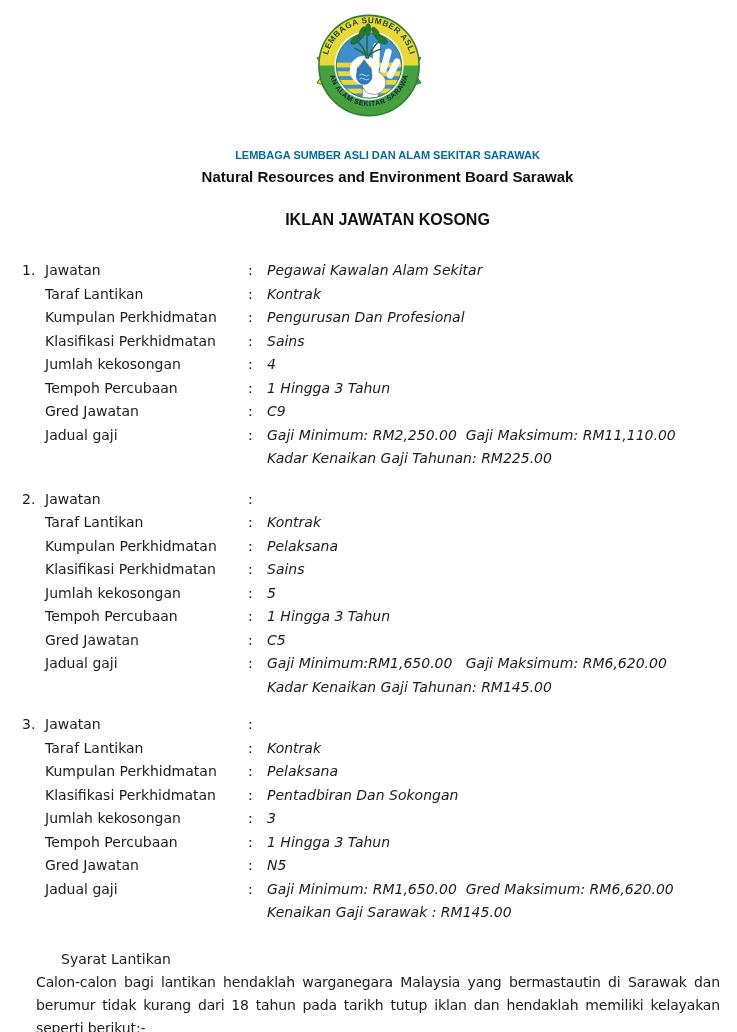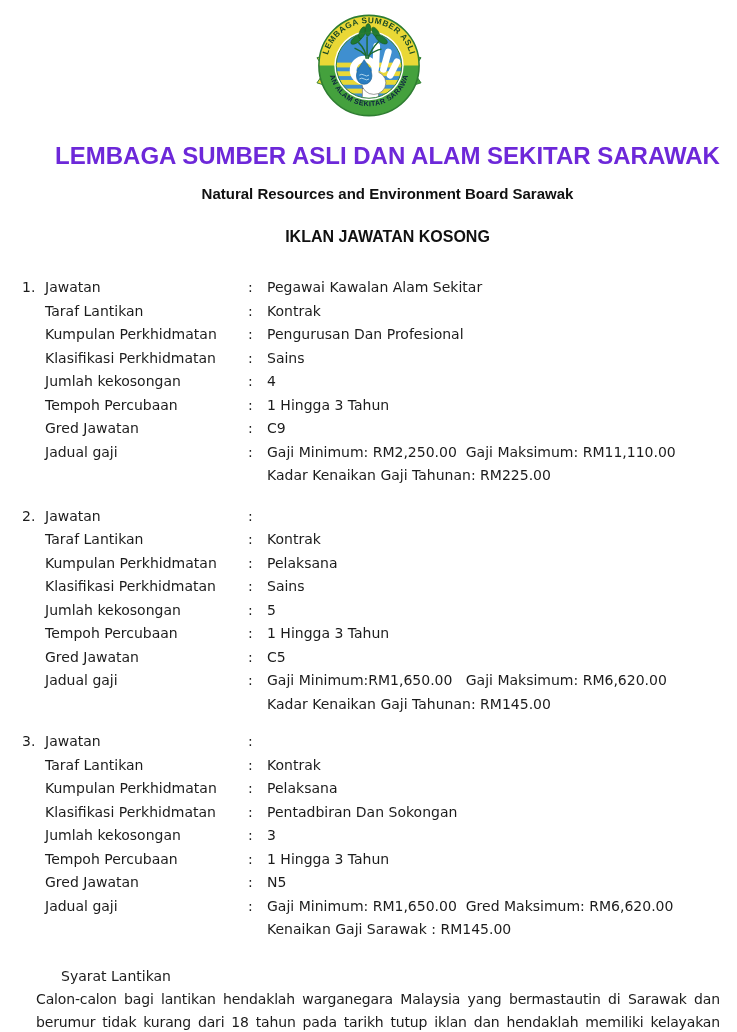--- a/index.html
+++ b/index.html
@@ -9,33 +9,33 @@
     width:737px; height:1032px;
     background:#ffffff;
     color:#1c1c1c;
     font-family:"DejaVu Sans", sans-serif;
     font-size:14px;
     overflow:hidden;
   }
   .logo-wrap { padding-top:9px; text-align:center; }
   .logo-wrap svg { display:inline-block; }
   .header-text { margin-left:38px; text-align:center; font-family:"Liberation Sans", sans-serif; }
-  h1.title { margin-top:20px; font-size:24px; line-height:21px; font-weight:bold; color:#6d28d9; }
-  h2.subtitle { margin-top:18px; font-size:15px; line-height:19px; font-weight:bold; color:#111; }
+  h1.title { margin-top:20px; font-size:11px; line-height:21px; font-weight:bold; color:#0369a1; }
+  h2.subtitle { margin-top:1px; font-size:15px; line-height:19px; font-weight:bold; color:#111; }
   h3.advert { margin-top:25px; font-size:16px; line-height:17px; font-weight:bold; color:#111; }
   .jobs { margin-top:31px; padding-left:22px; padding-right:14px; }
   .job + .job { margin-top:17px; }
   .job.third { margin-top:14px; }
   .row {
     display:grid;
     grid-template-columns:23px 203px 19px 1fr;
     line-height:23.5px;
   }
   .row .num { text-align:left; }
-  .row .value { white-space:pre-wrap; }
+  .row .value { white-space:pre-wrap;font-style:italic; }
   .footer { margin-top:23px; padding-left:22px; }
   .footer .syarat { margin-left:39px; line-height:23px; }
   .footer p {
     margin-left:14px;
     width:684px;
     text-align:justify;
     line-height:23px;
     letter-spacing:-0.15px;
   }
   .logo-arc-text-top { font-family:"Liberation Sans", sans-serif; font-size:8.6px; font-weight:bold; letter-spacing:0.6px; }

